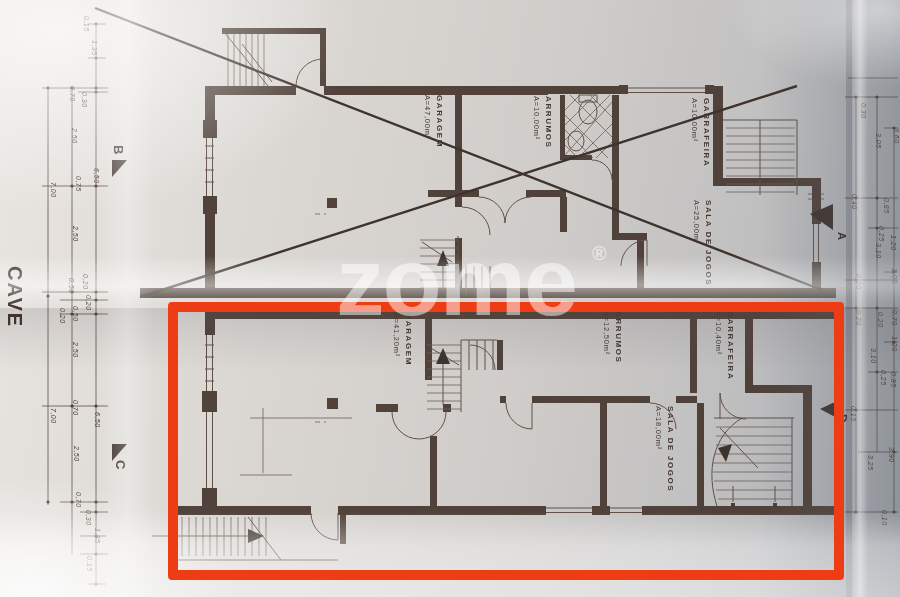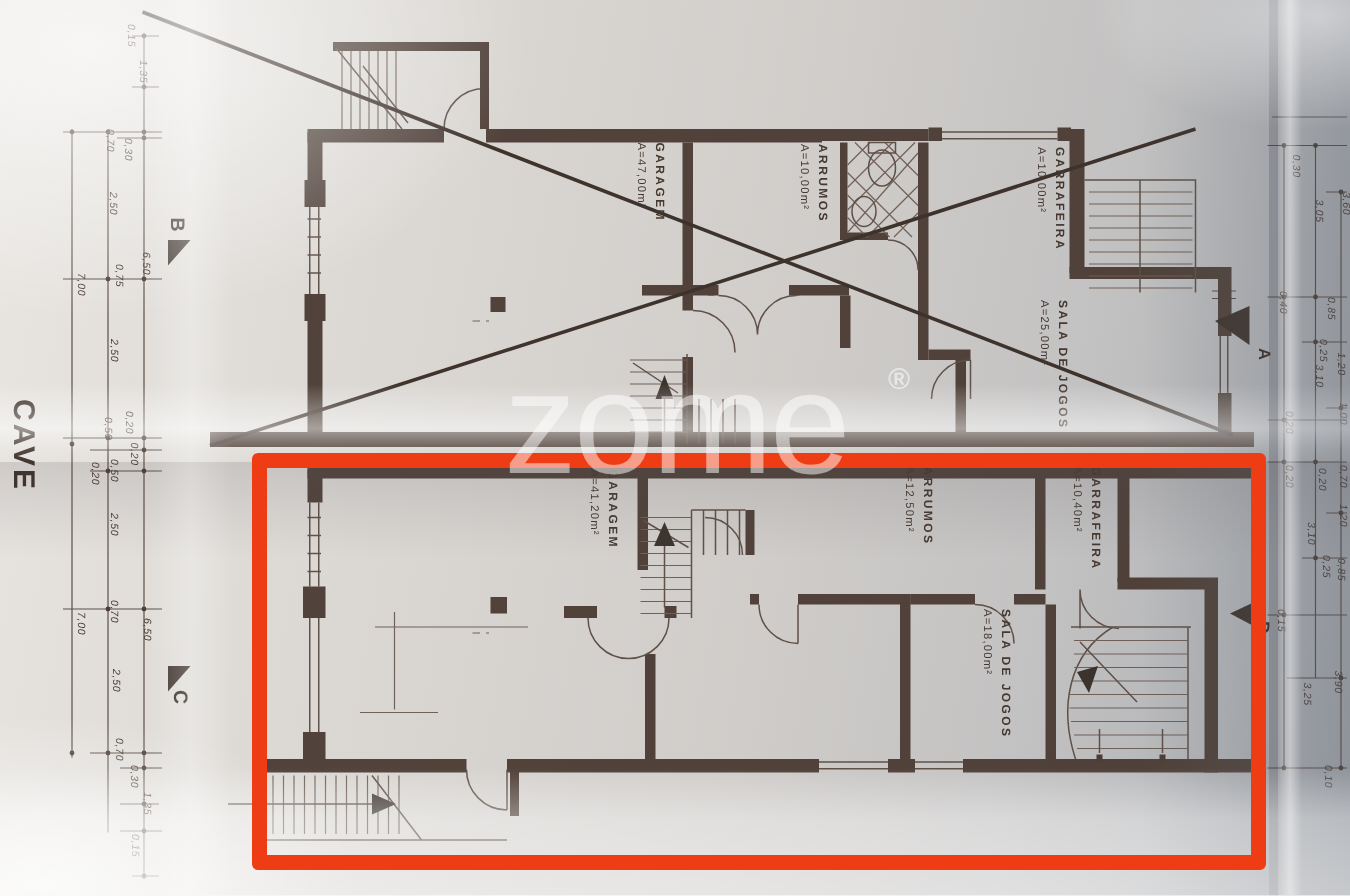--- a/index.html
+++ b/index.html
@@ -19,21 +19,21 @@
   .tri{fill:#372c26;}
   .vt{position:absolute;transform-origin:0 0;transform:rotate(90deg);white-space:nowrap;}
   .dim{font-size:7px;letter-spacing:.5px;color:#483a33;}
   .room{line-height:12px;color:#453830;}
   .rname{font-size:8px;font-weight:bold;letter-spacing:1.6px;}
   .rarea{font-size:7.5px;letter-spacing:.8px;}
   .cave{font-size:20px;font-weight:bold;letter-spacing:2px;color:#3c2f28;}
   .mk{font-size:13px;font-weight:bold;color:#372c26;}
   #redbox{position:absolute;left:168px;top:302px;width:676px;height:278px;
     border:10px solid #ee3d14;border-radius:4px;}
-  #wm{position:absolute;left:336px;top:226px;font-size:97px;font-weight:normal;
+  #wm{position:absolute;left:336px;top:226px;font-size:97px;font-weight:bold;
     letter-spacing:-2px;color:rgba(255,255,255,.5);}
   #wmreg{position:absolute;left:592px;top:242px;font-size:20px;font-weight:bold;
     color:rgba(255,255,255,.55);}
 </style>
 </head>
 <body>
 
 <div id="shot">
 
   <svg width="900" height="597" viewBox="0 0 900 597">

